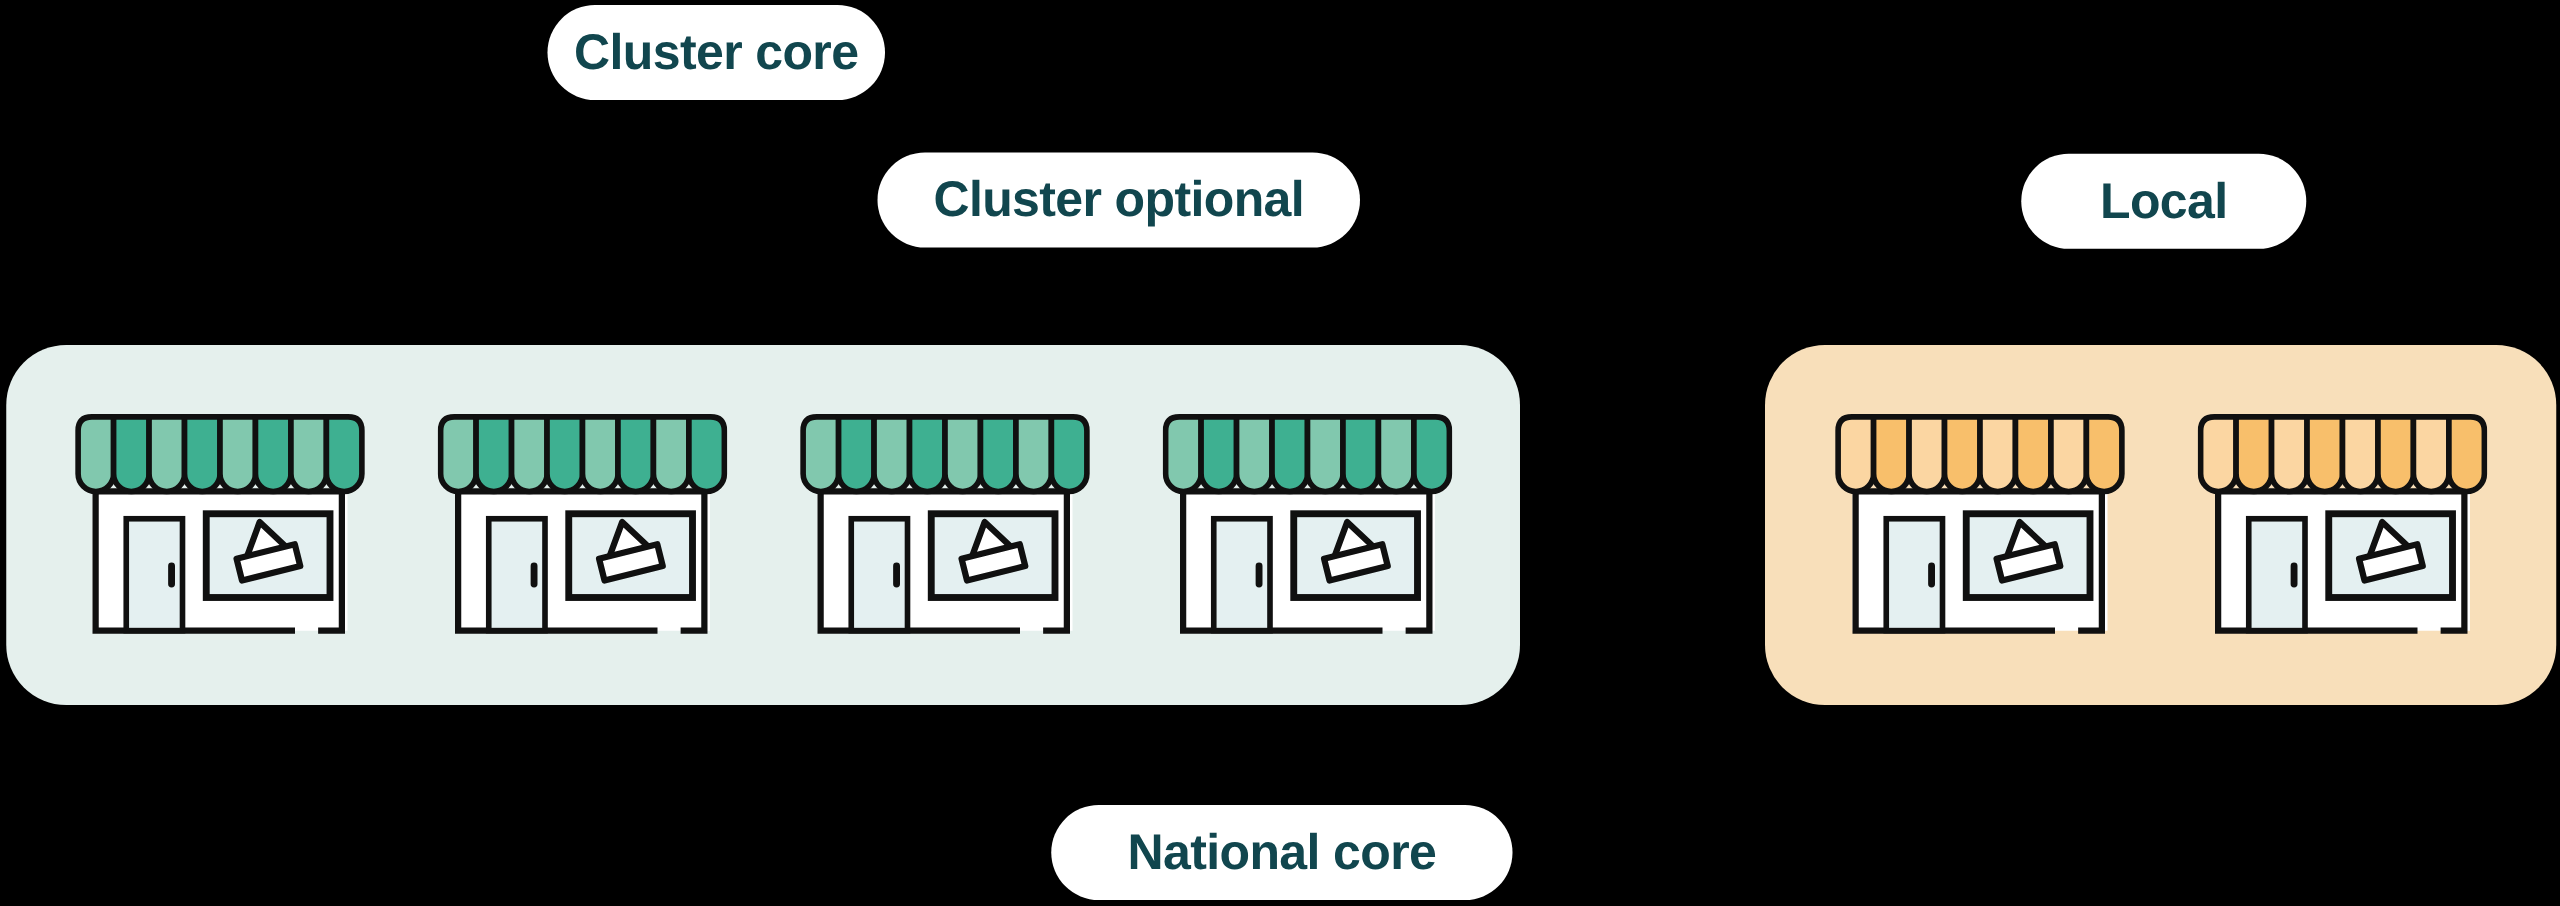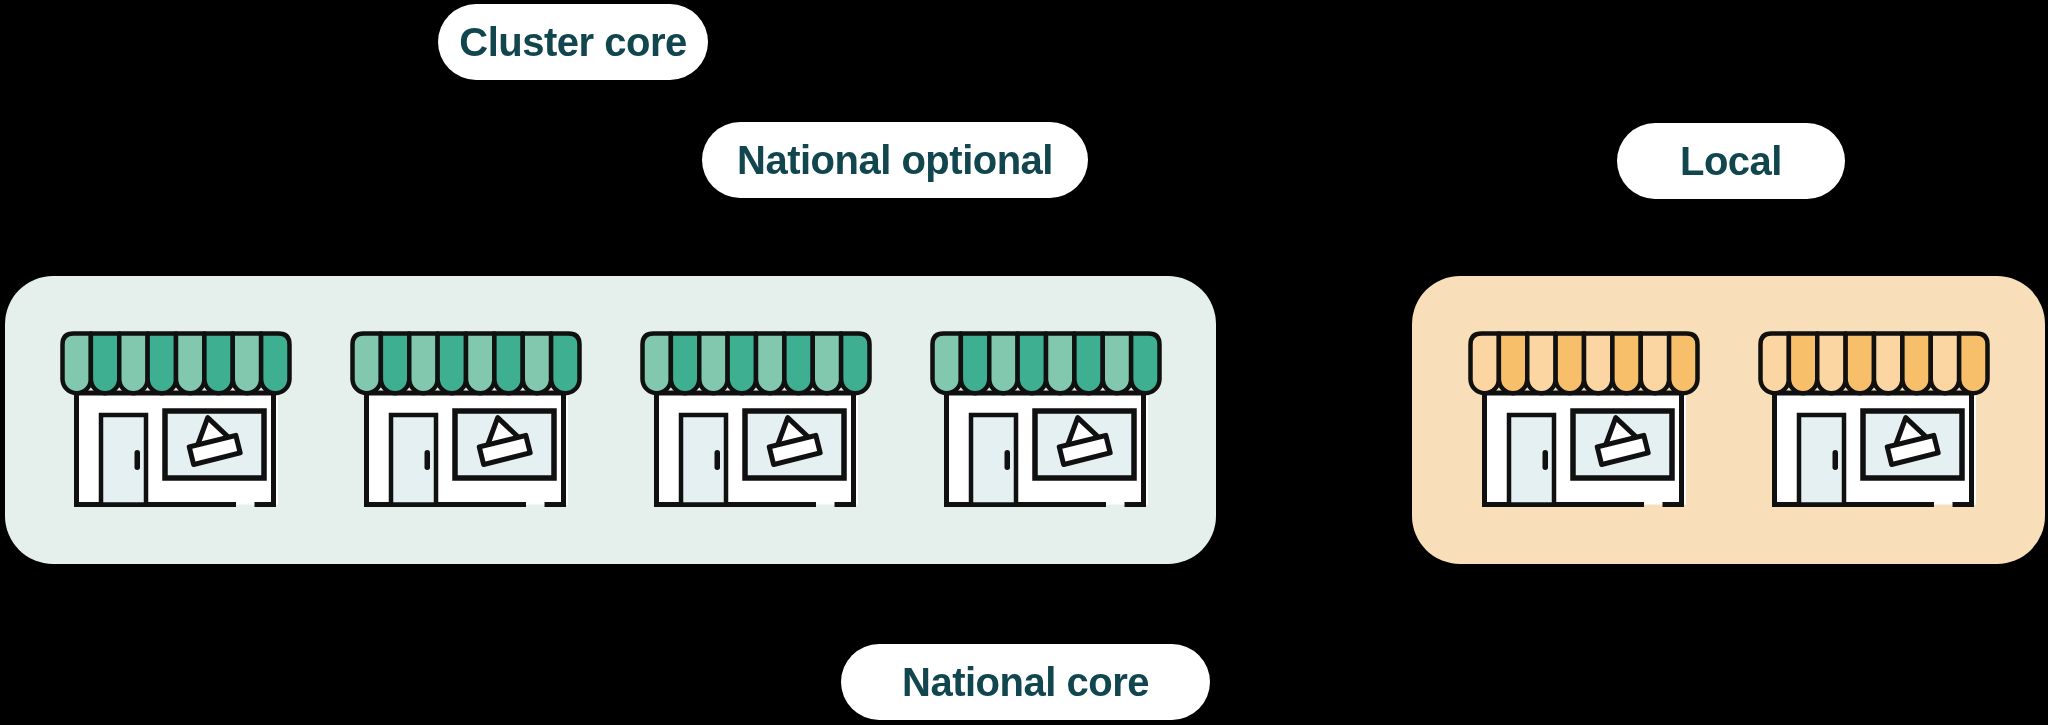--- a/index.html
+++ b/index.html
@@ -49,21 +49,21 @@
     flex: 0 0 auto;
   }
   .store svg { display: block; }
 </style>
 </head>
 <body style="background: rgb(0, 0, 0);">
 
 <div class="canvas">
   <div class="pill pill-cluster-core" style="background: rgb(255, 255, 255); color: rgb(17, 70, 78);">Cluster core</div>
 
-  <div class="pill pill-cluster-optional" style="background: rgb(255, 255, 255); color: rgb(17, 70, 78);">National optional</div>
+  <div class="pill pill-cluster-optional" style="background: rgb(255, 255, 255); color: rgb(17, 70, 78);">Cluster optional</div>
 
   <div class="pill pill-national-core" style="background: rgb(255, 255, 255); color: rgb(17, 70, 78);">National core</div>
 
   <div class="pill pill-local" style="background: rgb(255, 255, 255); color: rgb(17, 70, 78);">Local</div>
 
   <div class="panel panel-cluster" style="background: rgb(229, 240, 237);">
       <div class="store">
         <svg viewBox="0 0 232 178" width="232" height="178">
     <path d="M14 60 H218 V173.5 H14 Z" fill="#ffffff"></path>
     <path d="M16.5 62 H213.5 V173.5 H194.5 M176 173.5 H16.5 V62" fill="none" stroke="#101010" stroke-width="5"></path>

